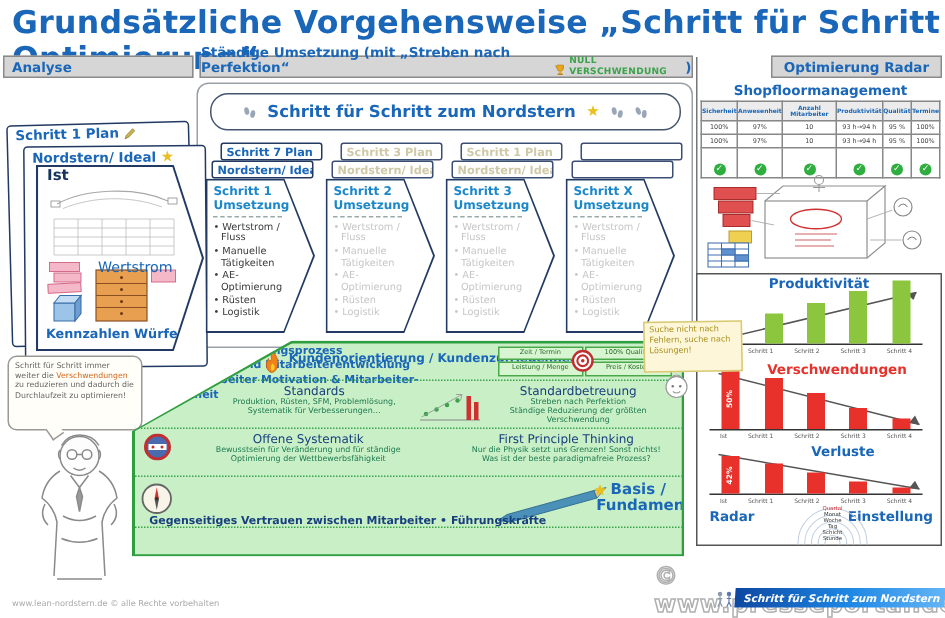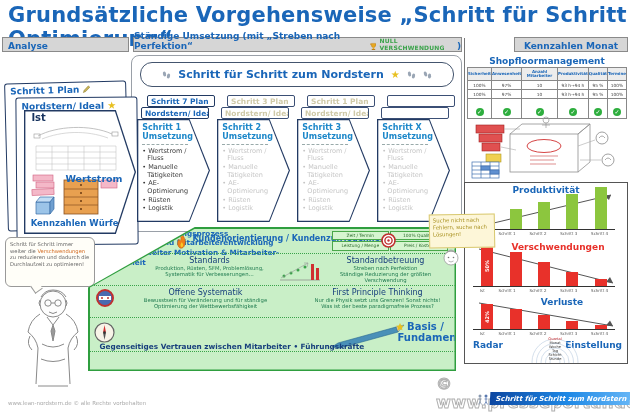--- a/index.html
+++ b/index.html
@@ -27,21 +27,21 @@
 
   
   .pcard{background:#fff;border:1.5px solid #223a63;border-radius:3px;}
   .card1{left:6px;top:82px;width:122px;height:148px;transform:rotate(-1.5deg);z-index:1;}
   .card2{left:16px;top:97px;width:122px;height:148px;transform:rotate(-.5deg);z-index:2;}
   .card-label{position:absolute;left:5px;top:2px;font-size:9px;font-weight:bold;color:#1a66b8;display:flex;gap:3px;align-items:center;}
   .pent-outer{clip-path:polygon(0 0,82% 0,100% 50%,82% 100%,0 100%);background:#223a63;z-index:3;}
   .pent-inner{position:absolute;inset:1.4px;clip-path:polygon(0 0,82% 0,100% 50%,82% 100%,0 100%);background:#fff;}
   .ist-card{left:24px;top:110px;width:112px;height:124px;}
   .ist-label{position:absolute;left:6px;top:1px;font-size:10px;font-weight:bold;color:#16325e;}
-  .wertstrom-label{position:absolute;left:40px;top:62px;font-size:9.5px;font-weight:bold;color:#1a66b8;}
+  .wertstrom-label{position:absolute;left:40px;top:62px;font-size:9.5px;font-weight:normal;color:#1a66b8;}
   .wuerfel-label{position:absolute;left:0;right:8px;top:107px;text-align:center;font-size:8.5px;font-weight:bold;color:#1a66b8;}
 
   .bubble{left:5px;top:237px;width:90px;height:50px;background:#fffef8;border:1px solid #999;
           border-radius:6px;padding:3px 4px;font-size:5.2px;line-height:1.25;color:#666;z-index:4;}
   .bubble:after{content:"";position:absolute;left:26px;bottom:-6px;width:8px;height:8px;background:#fffef8;
           border-right:1px solid #999;border-bottom:1px solid #999;transform:rotate(55deg);}
   .hl-orange{color:#d2691e;}
 
   
   .tab{position:absolute;height:12px;background:#fff;border:1.2px solid #223a63;border-radius:2px;
@@ -124,21 +124,21 @@
     <span>Ständige Umsetzung (mit „Streben nach Perfektion“</span>
     <svg width="8" height="9" viewBox="0 0 10 11">
       <path d="M2,1 h6 v3 a3,3 0 0 1 -6,0 z M1,1 a2,2 0 0 0 2,3 M9,1 a2,2 0 0 1 -2,3" fill="#e8a820" stroke="#c07f10" stroke-width=".6"></path>
       <rect x="4" y="7" width="2" height="2" fill="#e8a820"></rect>
         <rect x="2.5" y="9" width="5" height="1.5" fill="#c07f10"></rect>
     </svg>
     <span class="null-vw">NULL VERSCHWENDUNG</span>
     <span>)</span>
   </div>
   <div class="abs hdr-bar hdr-right">
-    <span>Kennzahlen Monat</span>
+    <span>Optimierung Radar</span>
   </div>
 
   <div class="abs mid-frame"></div>
   <div class="abs v-div"></div>
 
   <div class="abs banner">
     <svg width="9" height="10" viewBox="0 0 9 10">
       <ellipse cx="2.5" cy="4" rx="1.6" ry="2.6" fill="#9aa6b5" transform="rotate(-12 2.5 4)"></ellipse>
       <ellipse cx="6.5" cy="6" rx="1.6" ry="2.6" fill="#9aa6b5" transform="rotate(12 6.5 6)"></ellipse>
     </svg>

